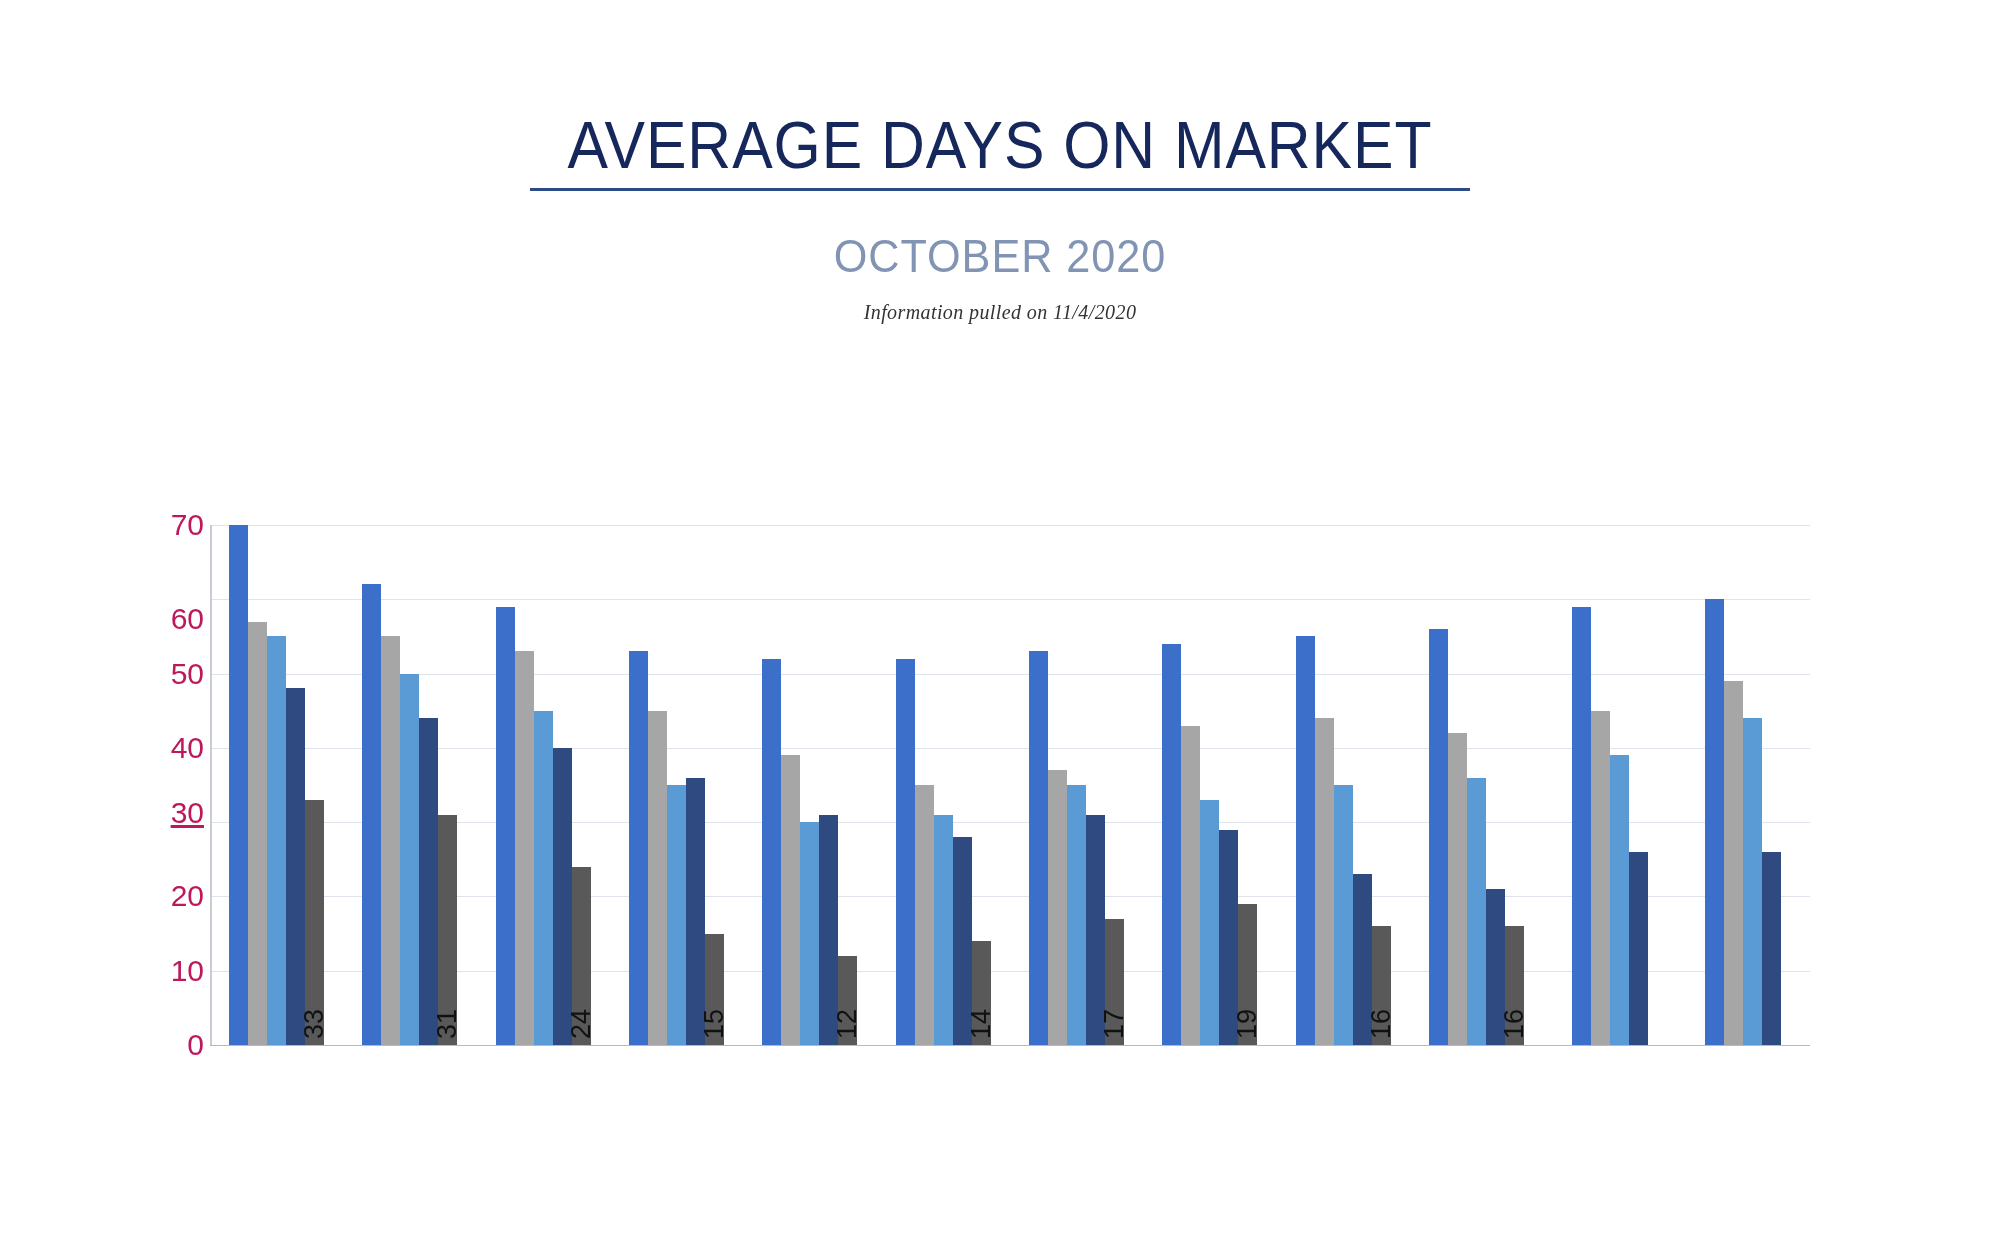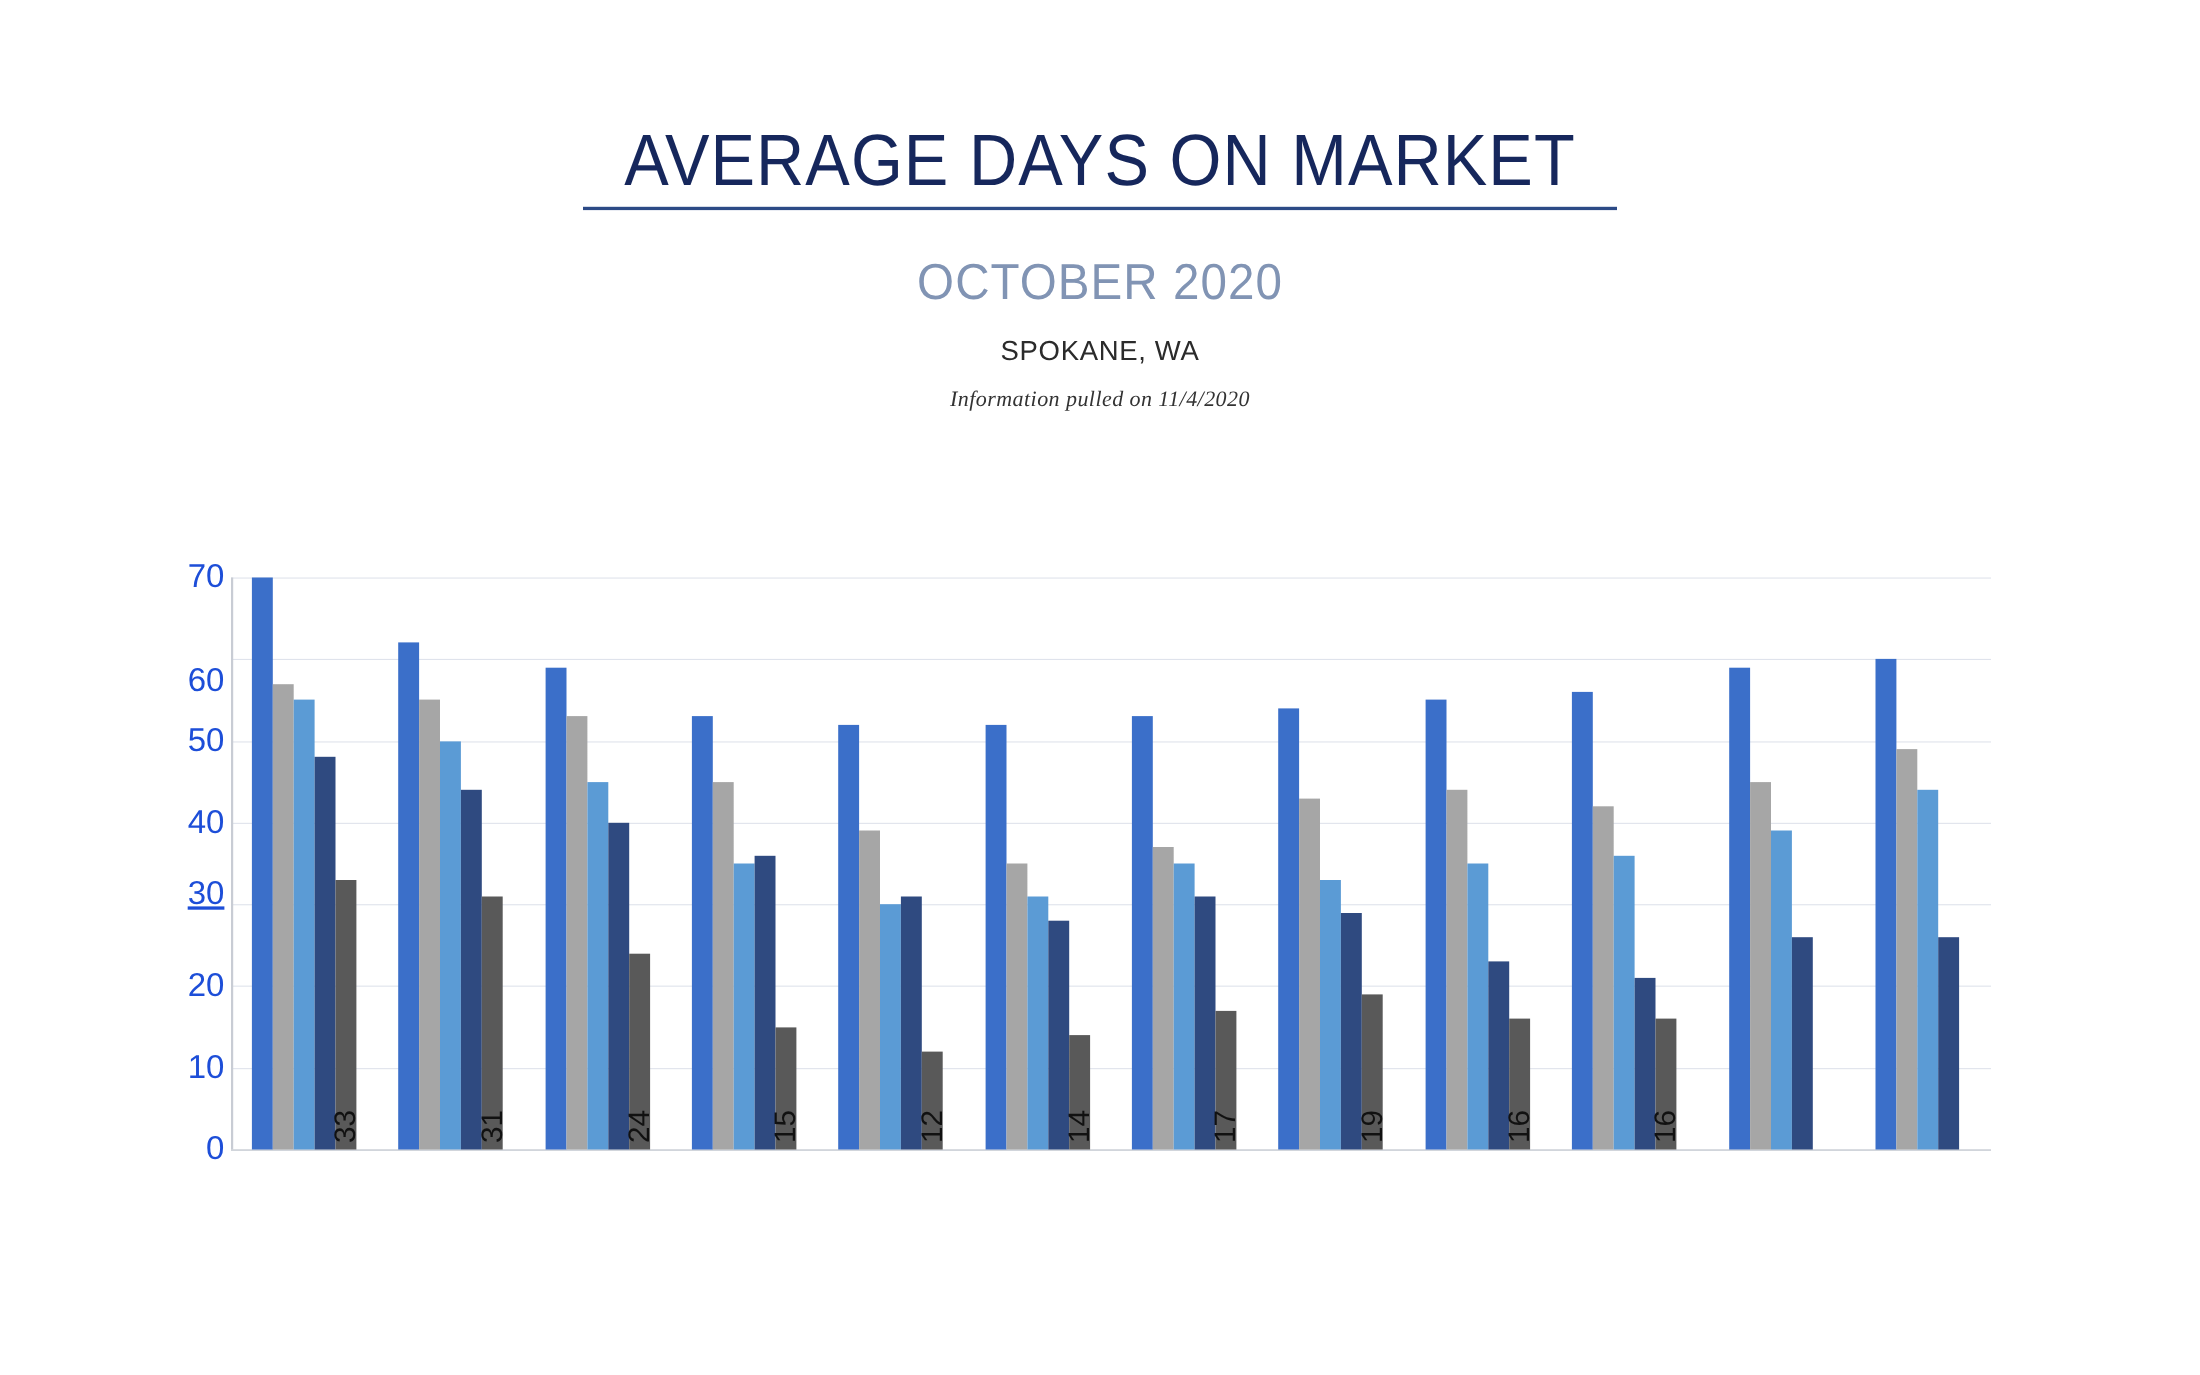--- a/index.html
+++ b/index.html
@@ -73,21 +73,21 @@
     left: -62px;
     top: 0;
     width: 56px;
     height: 520px;
   }
   .y-label {
     position: absolute;
     right: 0;
     transform: translateY(-50%);
     font-size: 30px;
-    color: #1d4ed8;
+    color: #be185d;
     text-align: right;
     line-height: 1;
   }
   .grid-line {
     position: absolute;
     left: 0; right: 0;
     height: 1px;
     background: #dfe3ec;
   }
   .grid-line.zero { background: #b4b9c4; height: 1px; }
@@ -171,21 +171,20 @@
 <body>
 
 <div id="page">
 
   <div class="header">
     <div class="title-wrap">
       <div class="title">AVERAGE DAYS ON MARKET</div>
       <div class="title-rule"></div>
     </div>
     <div class="subtitle">OCTOBER 2020</div>
-    <div class="locale">SPOKANE, WA</div>
     <div class="pulled">Information pulled on 11/4/2020</div>
   </div>
 
   <div id="chart">
     <div class="y-labels" id="y-labels">
         <div class="y-label" style="top: 520px;">0</div>
         <div class="y-label" style="top: 445.714px;">10</div>
         <div class="y-label" style="top: 371.429px;">20</div>
         <div class="y-label" style="top: 288px; text-decoration: underline;">30</div>
         <div class="y-label" style="top: 222.857px;">40</div>

